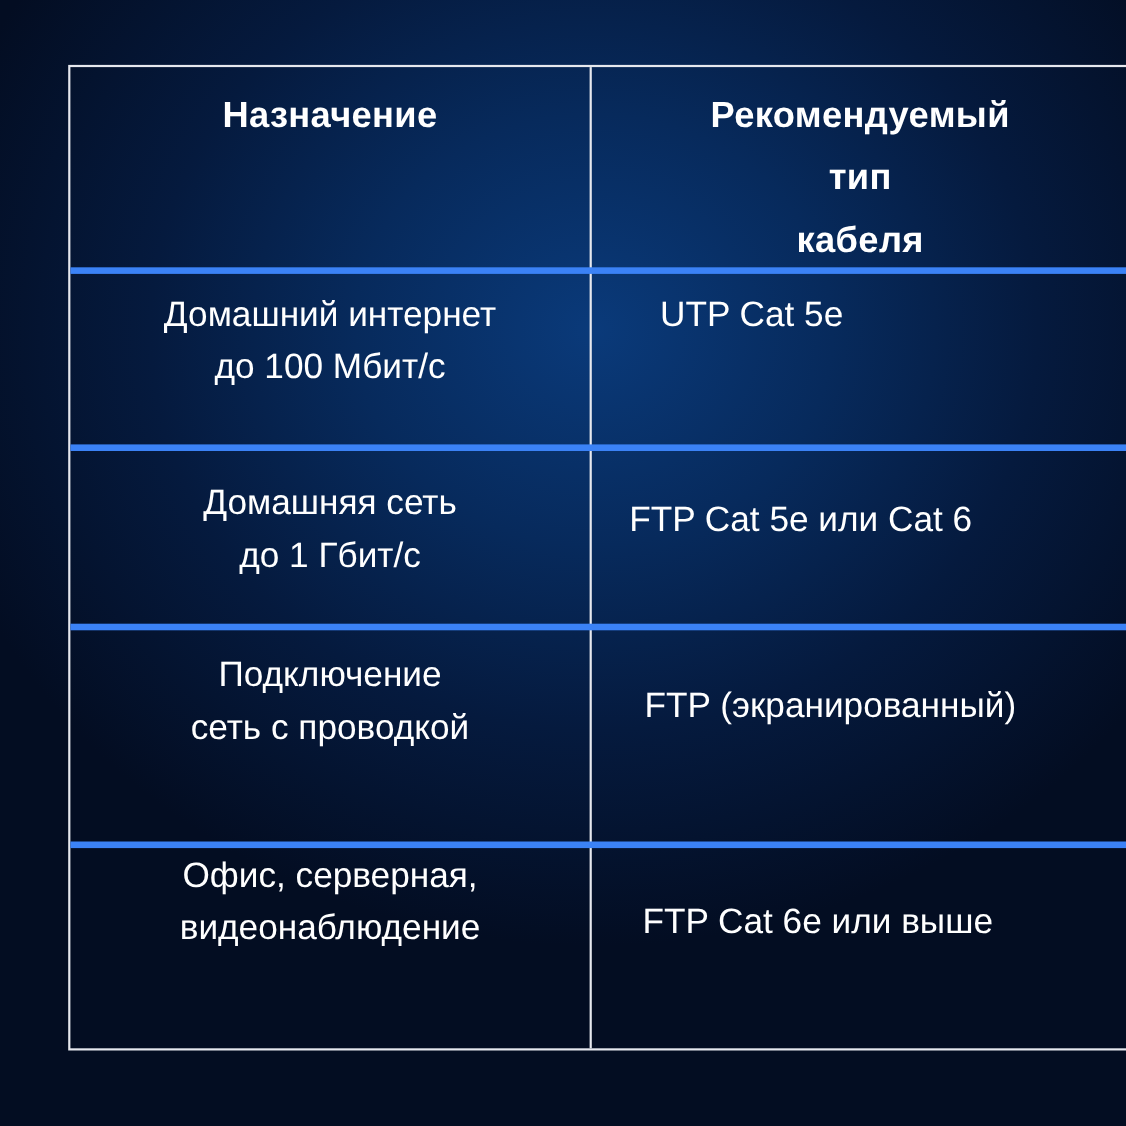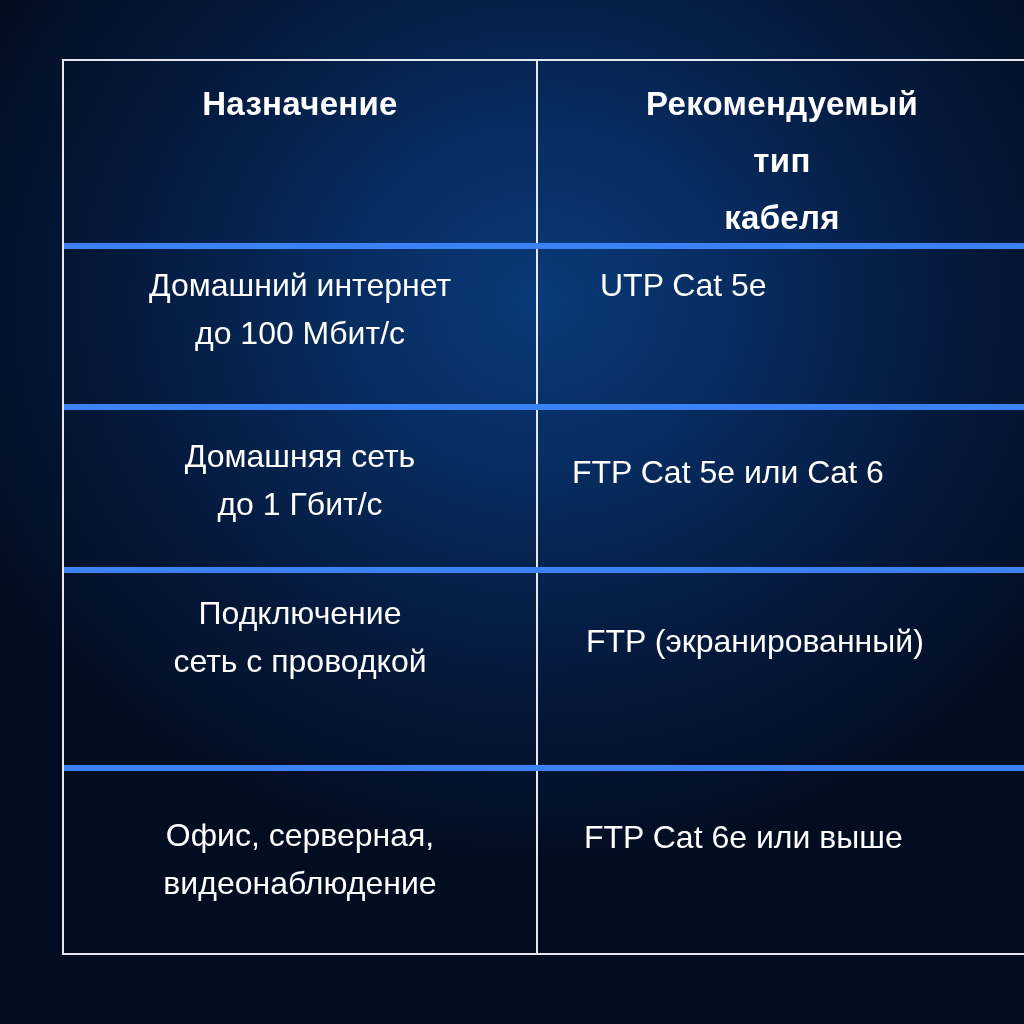--- a/index.html
+++ b/index.html
@@ -64,21 +64,21 @@
     <div class="cell c1 t" style="padding-top:16px;">
       <span class="line">Подключение</span>
       <span class="line">сеть с проводкой</span>
     </div>
     <div class="cell c2 t" style="padding-top:52px;padding-left:22px;line-height:1;">
       <span class="line">FTP (экранированный)</span>
     </div>
   </div>
 
   <div class="row" style="top:704px;height:188px;">
-    <div class="cell c1 t" style="padding-top:40px;">
+    <div class="cell c1 t" style="">
       <span class="line">Офис, серверная,</span>
       <span class="line">видеонаблюдение</span>
     </div>
     <div class="cell c2 t" style="padding-top:50px;padding-left:20px;line-height:1;">
       <span class="line">FTP Cat 6e или выше</span>
     </div>
   </div>
 </div>
 
 </body></html>

